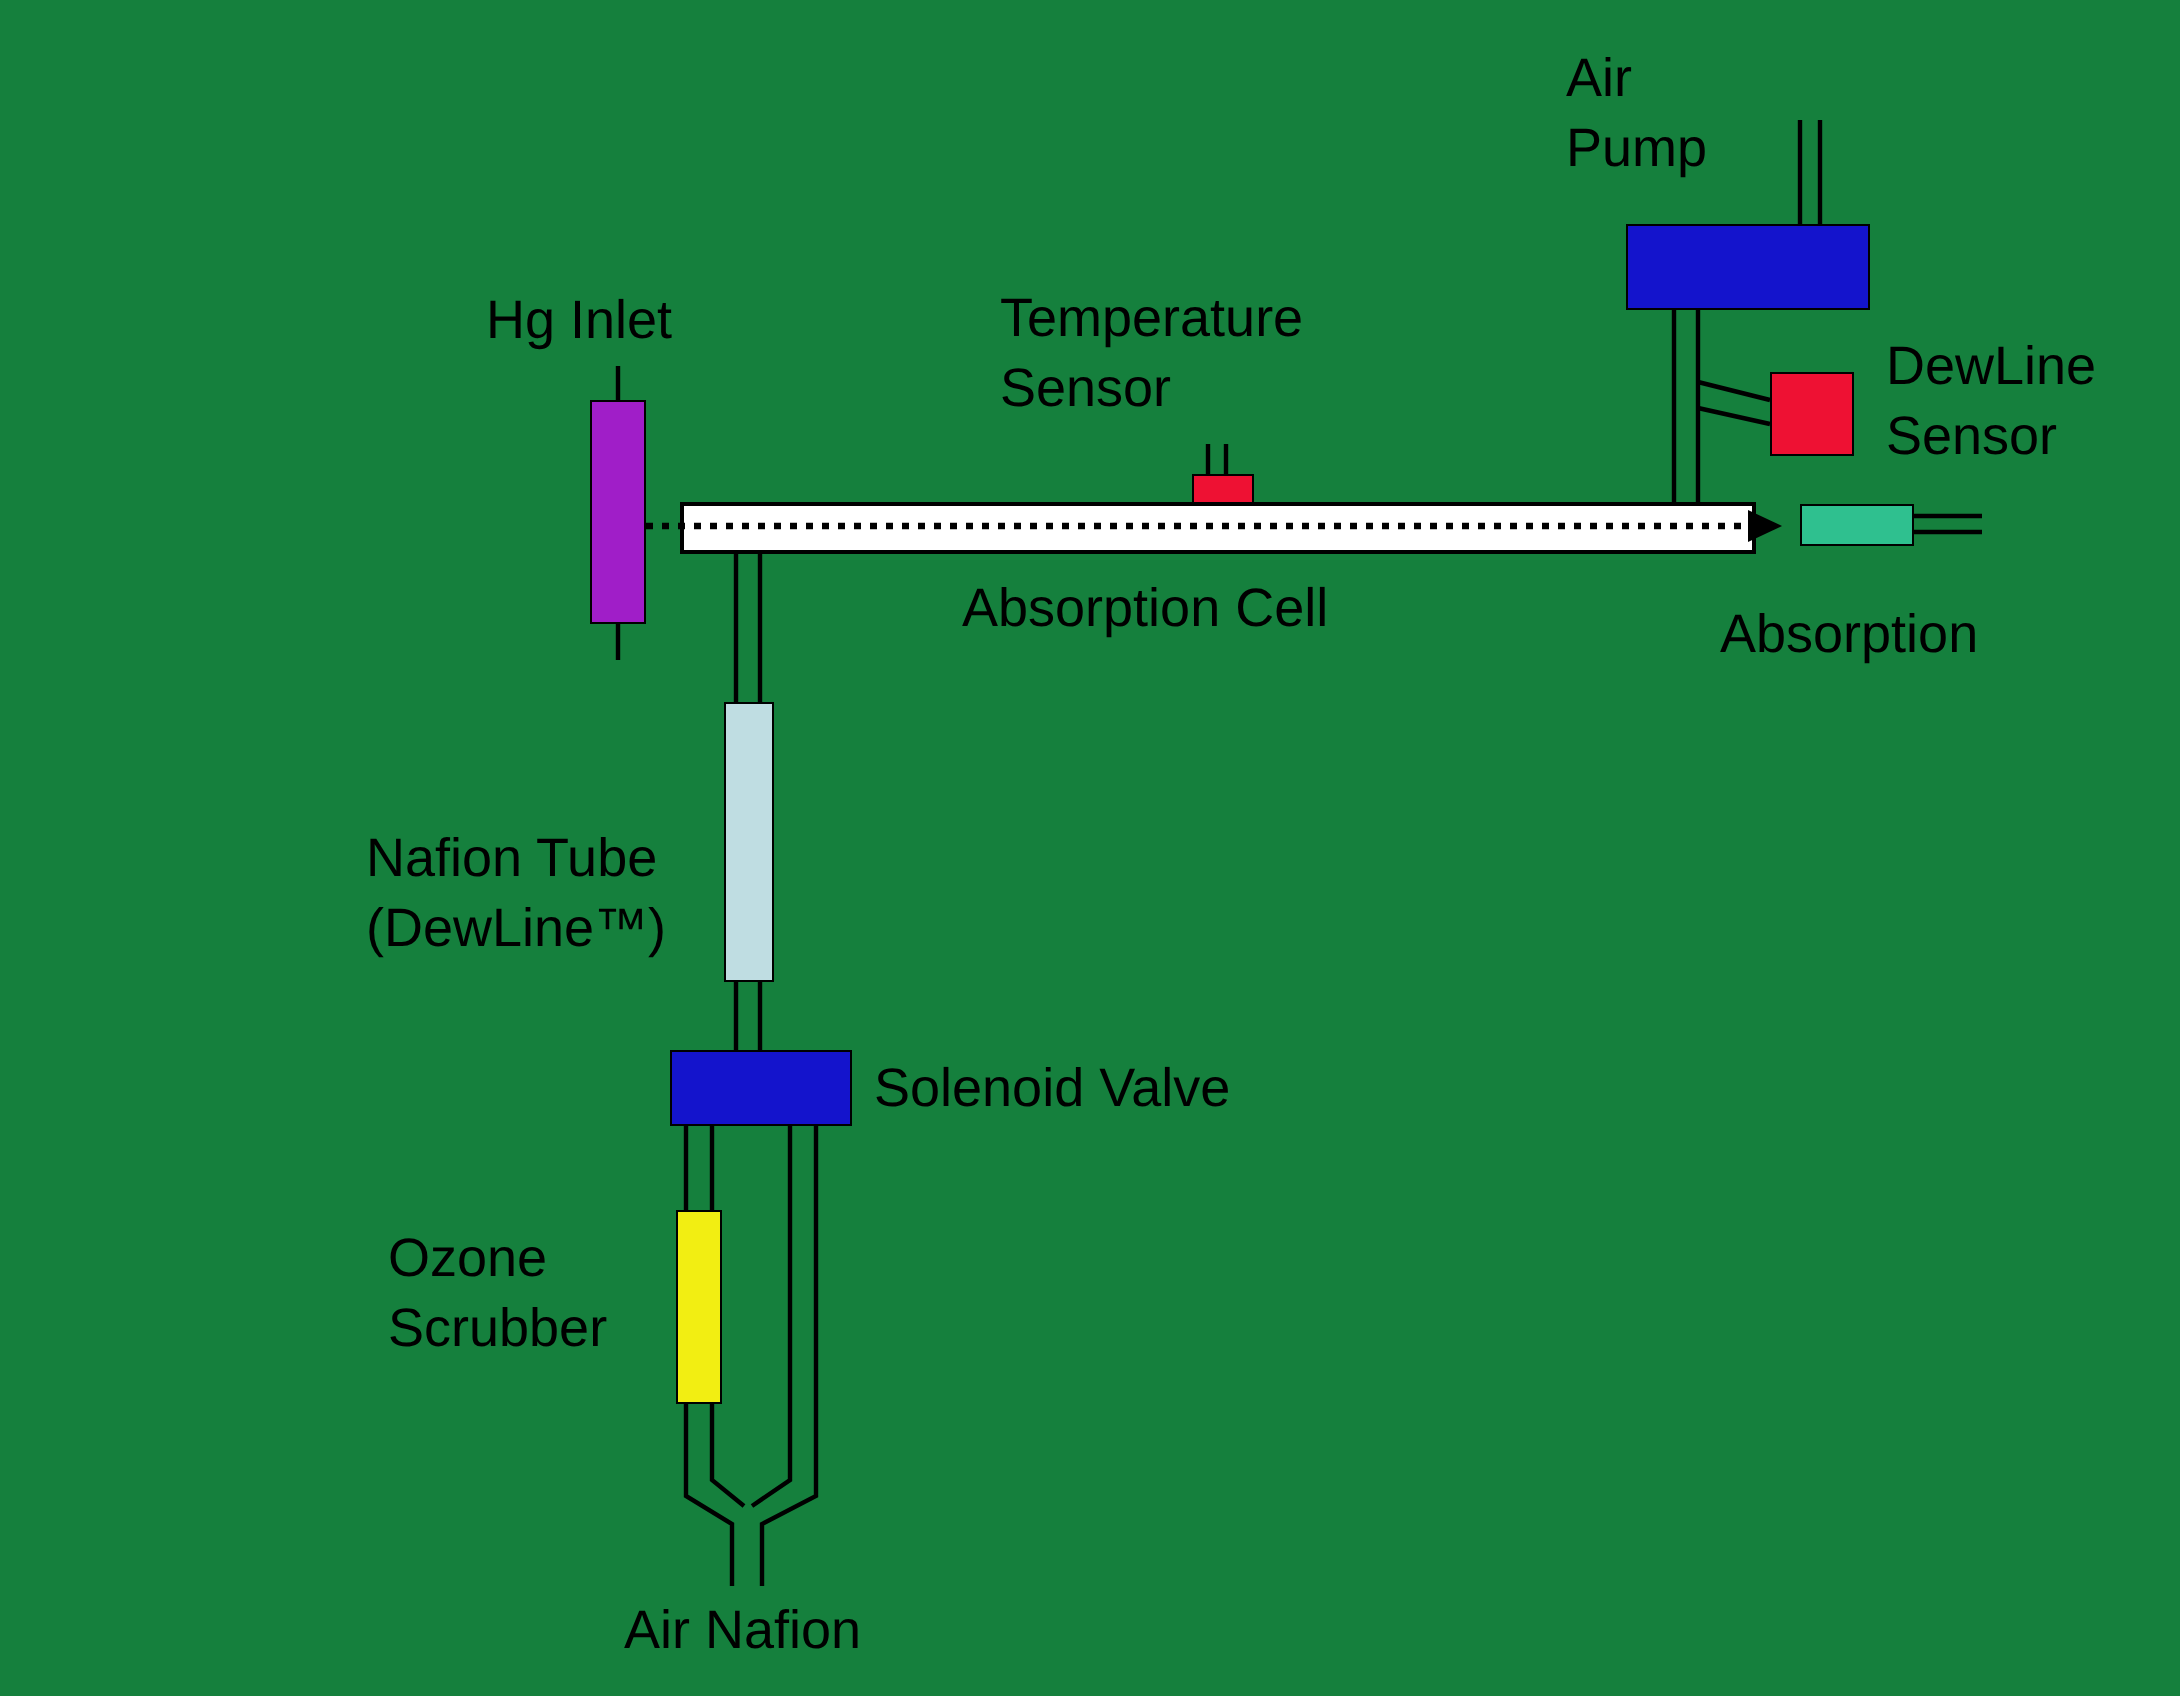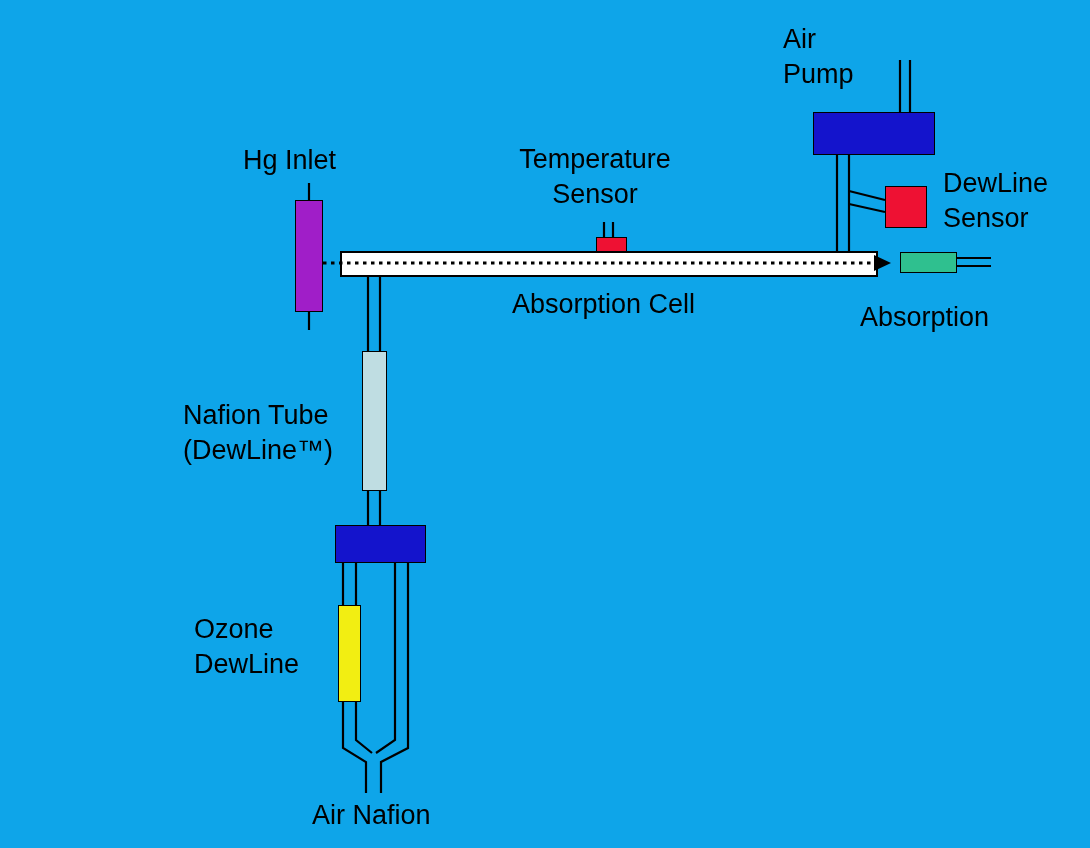--- a/index.html
+++ b/index.html
@@ -1,31 +1,31 @@
 <!DOCTYPE html>
 <html><head>
 <meta charset="utf-8">
 <style>
   html,body{margin:0;padding:0;background:#ffffff;}
   .stage{
     position:relative;
     width:1090px;height:848px;
-    background:#0ea5e9;
+    background:#15803d;
     font-family:"Liberation Sans", sans-serif;
     overflow:hidden;
   }
   .layer{position:absolute;left:0;top:0;width:1090px;height:848px;}
   .label{
     position:absolute;
     color:#000;
     font-size:27px;
     line-height:1.28;
     white-space:pre-line;
   }
-  .label.center{text-align:center;}
+  .label.center{text-align:left;}
   .comp{
     position:absolute;
     border:1.5px solid #000;
     box-sizing:border-box;
   }
   .cell{
     position:absolute;
     background:#ffffff;
     border:2px solid #000;
     box-sizing:border-box;
@@ -110,26 +110,27 @@
 Pump</div>
 
   <div class="label" style="left:943px;top:166px;z-index:5">DewLine
 Sensor</div>
 
   <div class="label" style="left:243px;top:143px;z-index:5">Hg Inlet</div>
 
   <div class="label center" style="left:500px;top:142px;width:190px;z-index:5">Temperature
 Sensor</div>
 
-  <div class="label" style="left:512px;top:287px;z-index:5">Absorption Cell</div>
+  <div class="label" style="left:481px;top:287px;z-index:5">Absorption Cell</div>
 
   <div class="label" style="left:860px;top:300px;z-index:5">Absorption</div>
 
-  <div class="label" style="left:183px;top:398px;z-index:5">Nafion Tube
+  <div class="label" style="left:183px;top:412px;z-index:5">Nafion Tube
 (DewLine™)</div>
 
+  <div class="label" style="left:437px;top:527px;z-index:5">Solenoid Valve</div>
 
   <div class="label" style="left:194px;top:612px;z-index:5">Ozone
-DewLine</div>
+Scrubber</div>
 
   <div class="label" style="left:312px;top:798px;z-index:5">Air Nafion</div>
 
 </div>
 
 </body></html>

